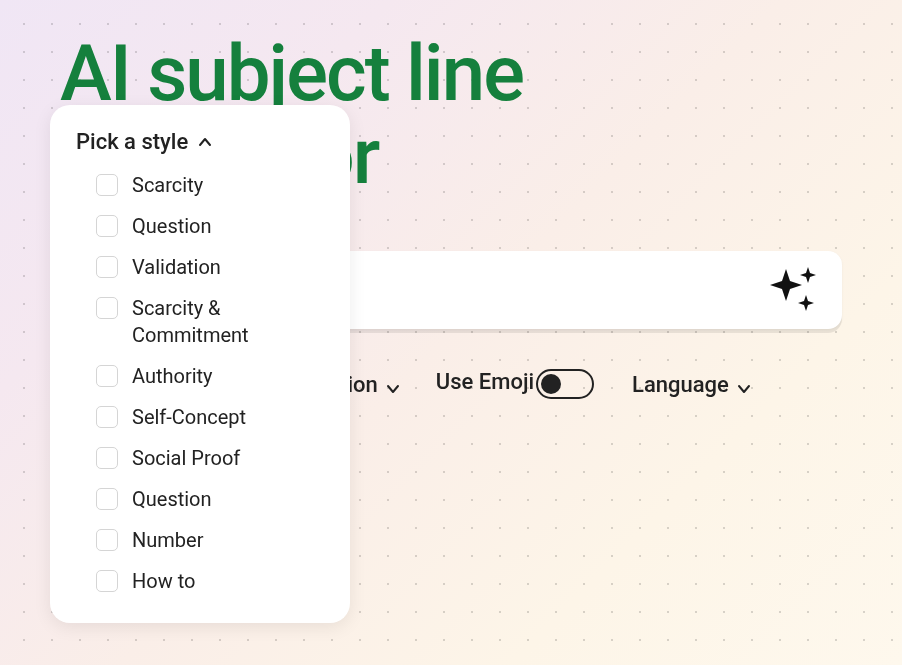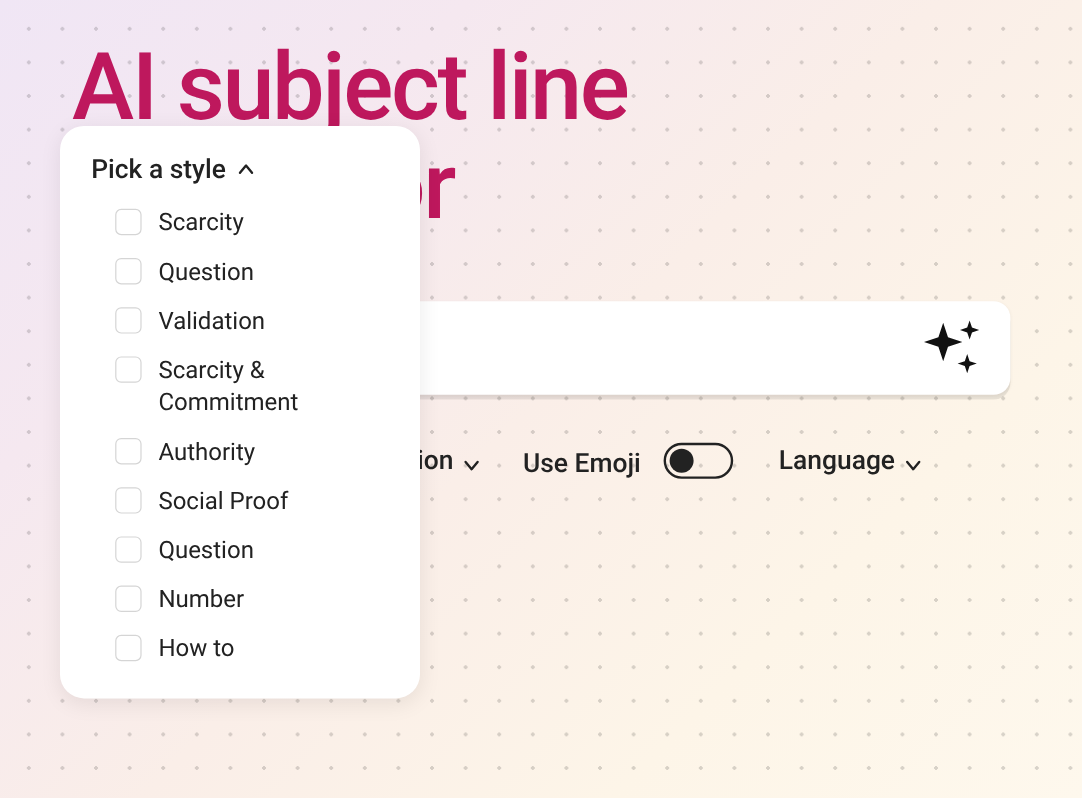--- a/index.html
+++ b/index.html
@@ -34,21 +34,21 @@
       position: relative;
       z-index: 1;
       padding: 35px 60px;
     }
     
     .title {
       font-size: 78px;
       font-weight: 500;
       letter-spacing: -2px;
       line-height: 1.0;
-      color: #be185d;
+      color: #15803d;
     }
     
     .title-line2 {
       margin-top: 5px;
     }
     
     .input-container {
       margin-top: 55px;
       position: relative;
     }
@@ -112,22 +112,22 @@
       top: -2px;
     }
     
     .chevron svg {
       width: 14px;
       height: 14px;
     }
     
     .toggle-group {
       display: flex;
-      align-items: flex-end;
-      gap: 19px;
+      align-items: flex-start;
+      gap: 2px;
     }
     
     .toggle-switch {
       width: 58px;
       height: 30px;
       border: 2px solid #222;
       border-radius: 16px;
       position: relative;
       cursor: pointer;
       background: transparent;
@@ -288,20 +288,24 @@
     <div class="option-item">
       <div class="checkbox"></div>
       <span class="option-label">Scarcity &amp; Commitment</span>
     </div>
     <div class="option-item">
       <div class="checkbox"></div>
       <span class="option-label">Authority</span>
     </div>
     <div class="option-item">
       <div class="checkbox"></div>
+      <span class="option-label">Self-Concept</span>
+    </div>
+    <div class="option-item">
+      <div class="checkbox"></div>
       <span class="option-label">Social Proof</span>
     </div>
     <div class="option-item">
       <div class="checkbox"></div>
       <span class="option-label">Question</span>
     </div>
     <div class="option-item">
       <div class="checkbox"></div>
       <span class="option-label">Number</span>
     </div>

